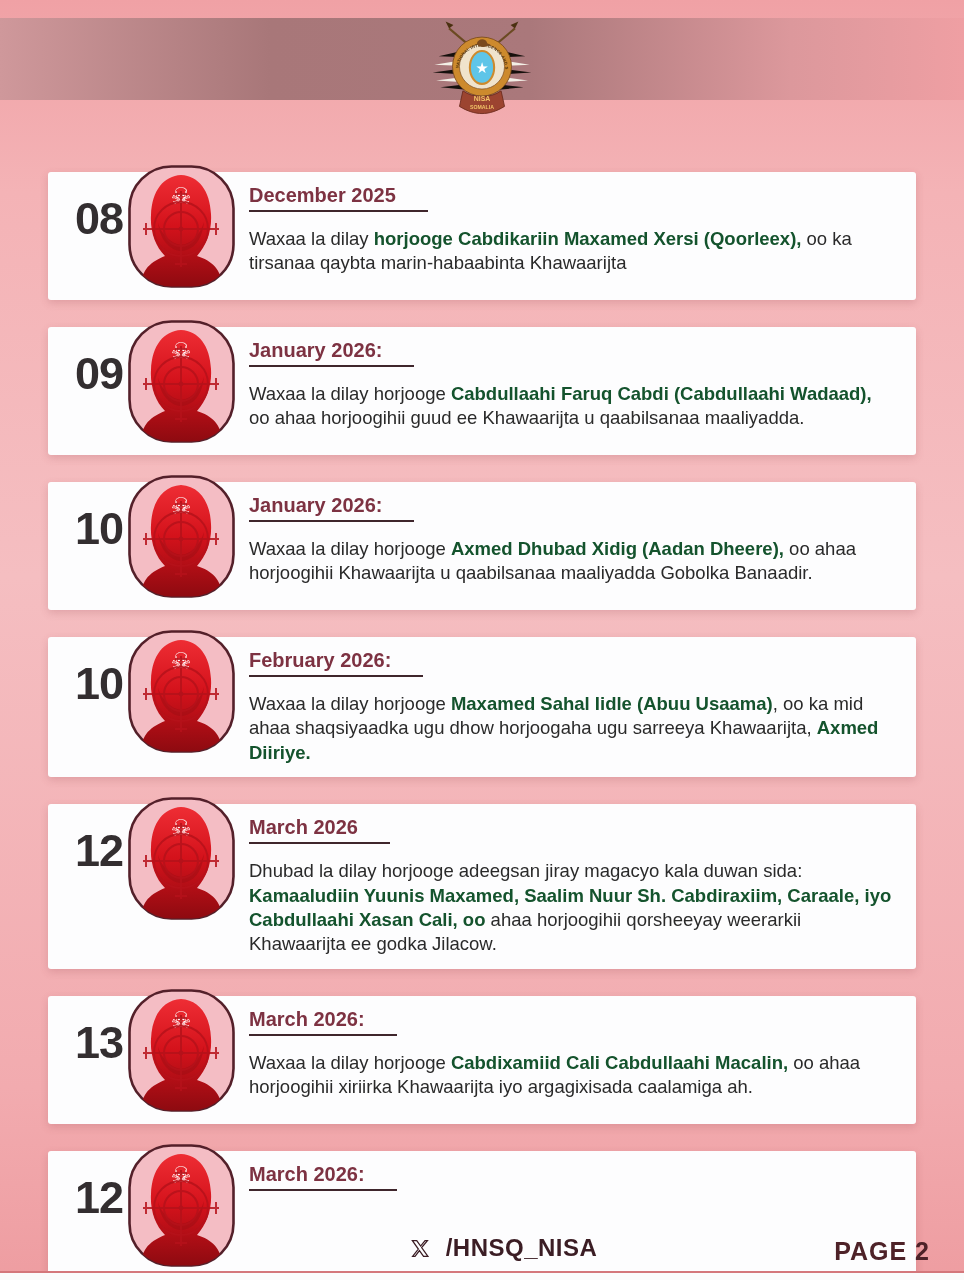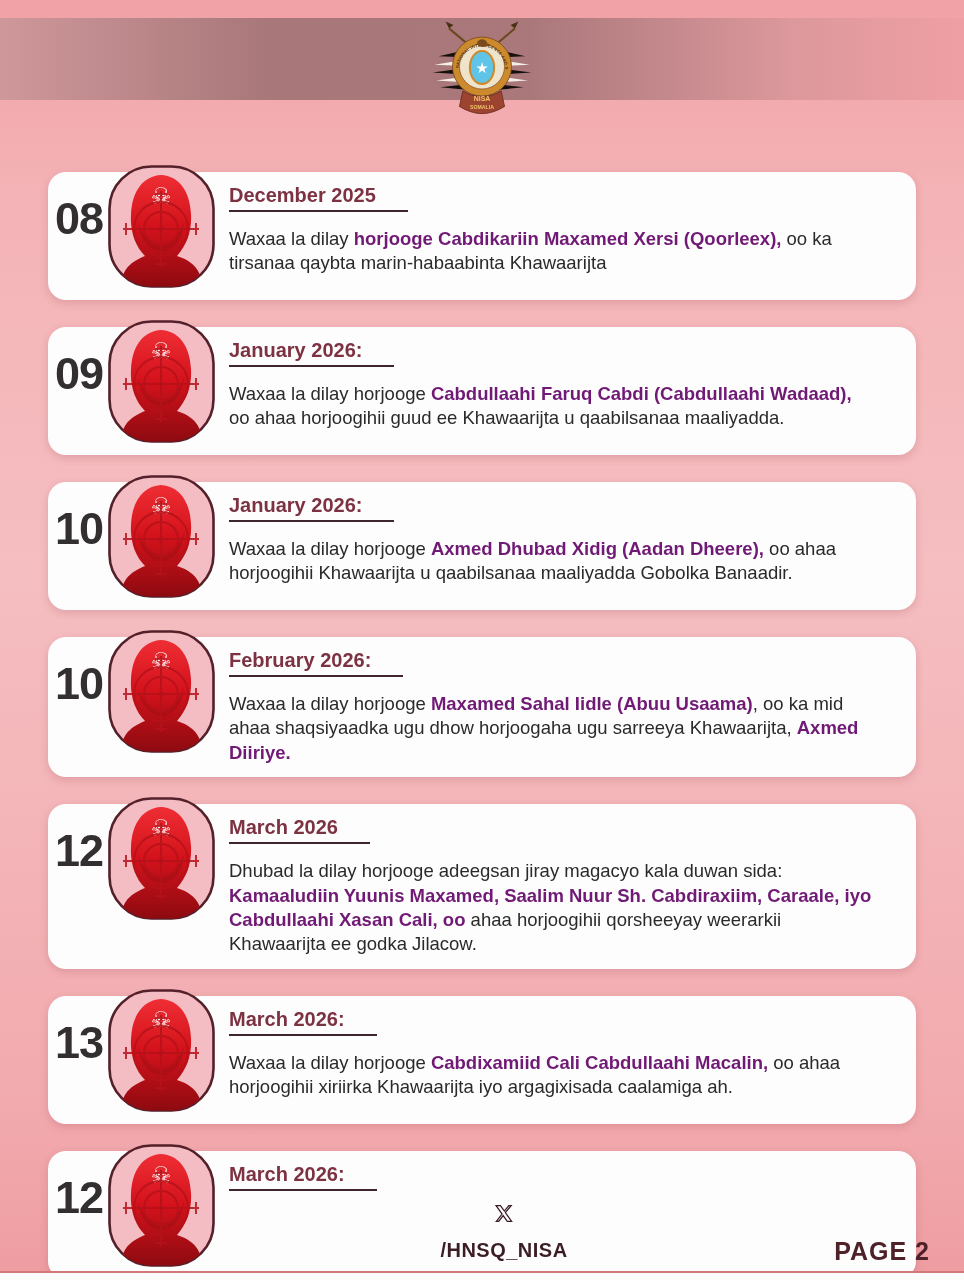--- a/index.html
+++ b/index.html
@@ -10,41 +10,41 @@
   }
   
   .band{
     position:absolute;top:18px;left:0;width:100%;height:82px;
     background:linear-gradient(90deg,#cf989b 0%,#a87779 28%,#aa787b 55%,#dc989c 82%,#ef9fa3 100%);
   }
   .logo{position:absolute;top:18px;left:50%;transform:translateX(-50%);width:112px;height:104px;}
   
   .cards-wrap{position:absolute;top:172px;left:48px;right:48px;}
   .card{
-    background:#fdfdfe;border-radius:18px;display:flex;align-items:flex-start;
-    padding:10px 18px 12px 2px;margin-bottom:27px;
+    background:#fdfdfe;border-radius:3px;display:flex;align-items:flex-start;
+    padding:10px 18px 12px 22px;margin-bottom:27px;
     box-shadow:0 3px 8px rgba(140,55,65,.20);
   }
   .card-num{
     flex:none;width:58px;text-align:center;margin-top:14px;
     font-size:45px;font-weight:bold;color:#332e30;letter-spacing:-1px;line-height:1;
   }
   .avatar{flex:none;width:107px;height:123px;margin-top:-17px;margin-right:14px;}
   .card-content{flex:1;padding-top:2px;max-width:648px;}
   .card-date{
     display:inline-block;font-size:20px;font-weight:bold;color:#7d3242;
     border-bottom:2px solid #3f262c;padding:0 32px 3px 0;margin-bottom:15px;
   }
   .card-body{font-size:18.5px;line-height:1.32;color:#2a2a2a;}
-  .card-body b{color:#701a75;}
+  .card-body b{color:#14532d;}
   
   .footer-social{
     position:absolute;bottom:18px;left:50%;transform:translateX(calc(-50% + 22px));
     display:flex;align-items:center;gap:16px;
-    font-size:20px;font-weight:bold;color:#3b1d24;letter-spacing:.5px;flex-direction:column;
+    font-size:24px;font-weight:bold;color:#3b1d24;letter-spacing:.5px;
   }
   .footer-social svg{display:block;}
   .page-label{
     position:absolute;right:34px;bottom:14px;
     font-size:25px;font-weight:bold;color:#4e2228;letter-spacing:1px;
   }
   .bottom-strip{
     position:absolute;bottom:0;left:0;right:0;height:7px;
     background:#fbfbfb;border-top:2px solid #d4777b;
   }

